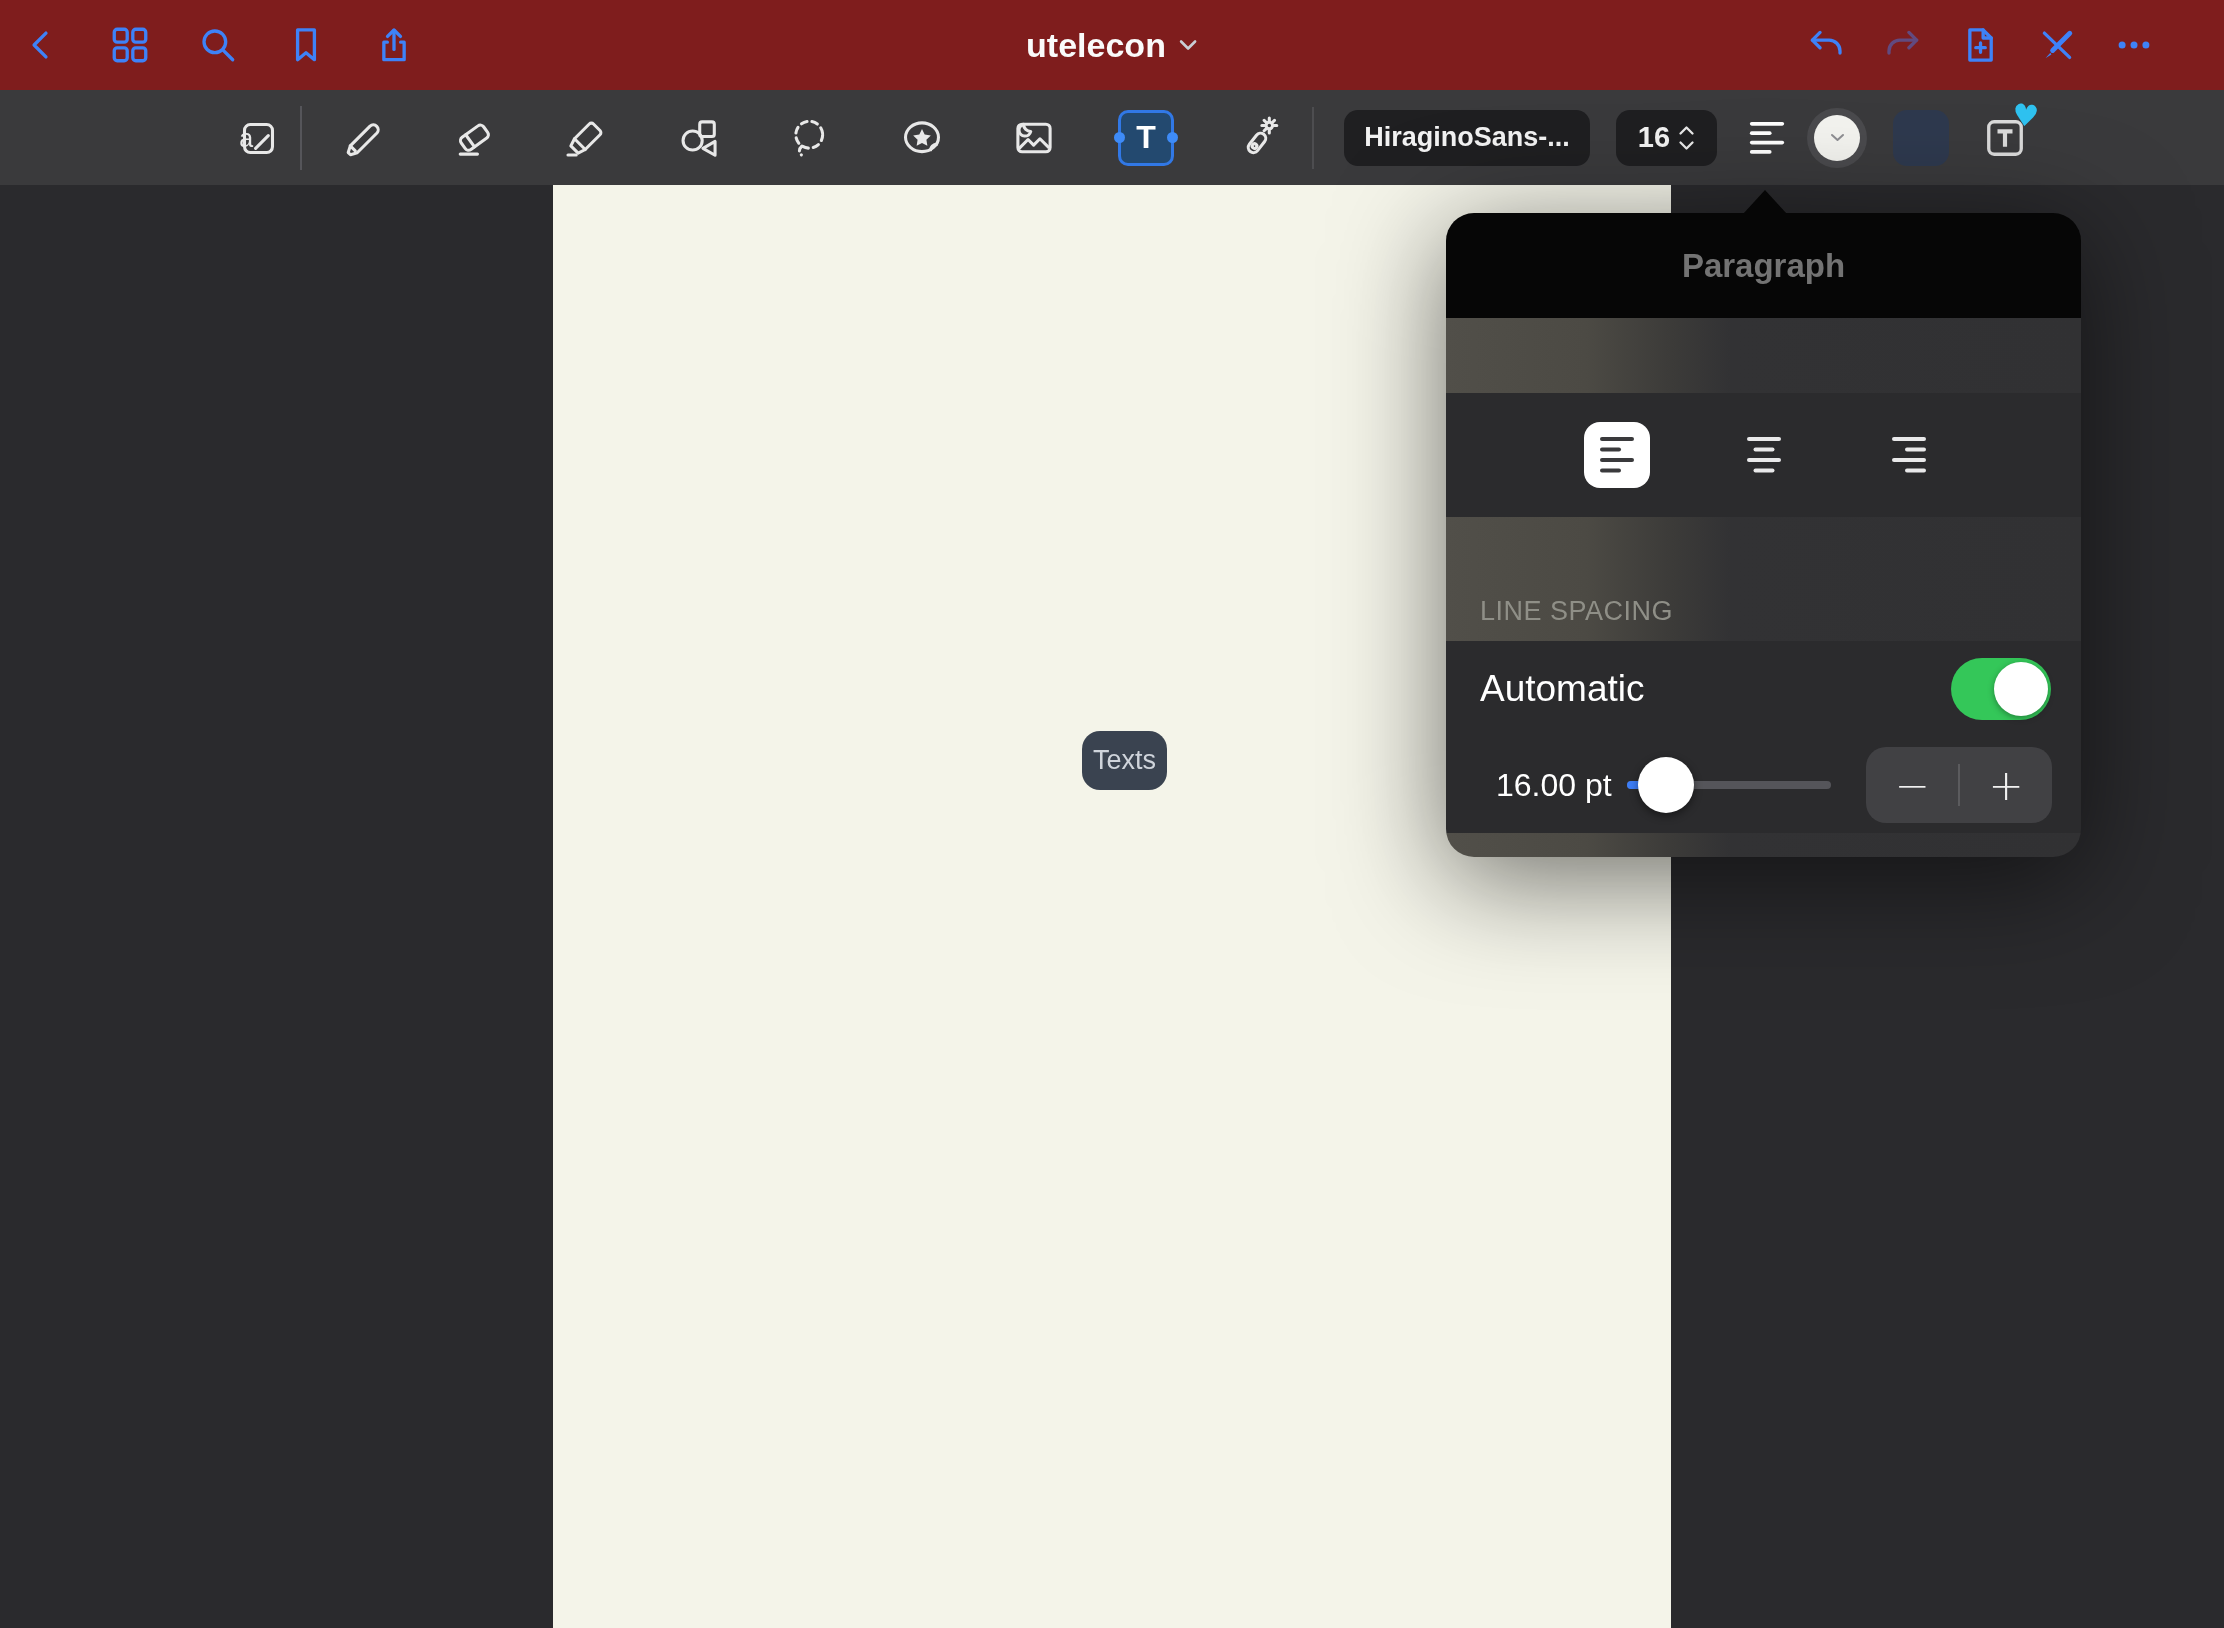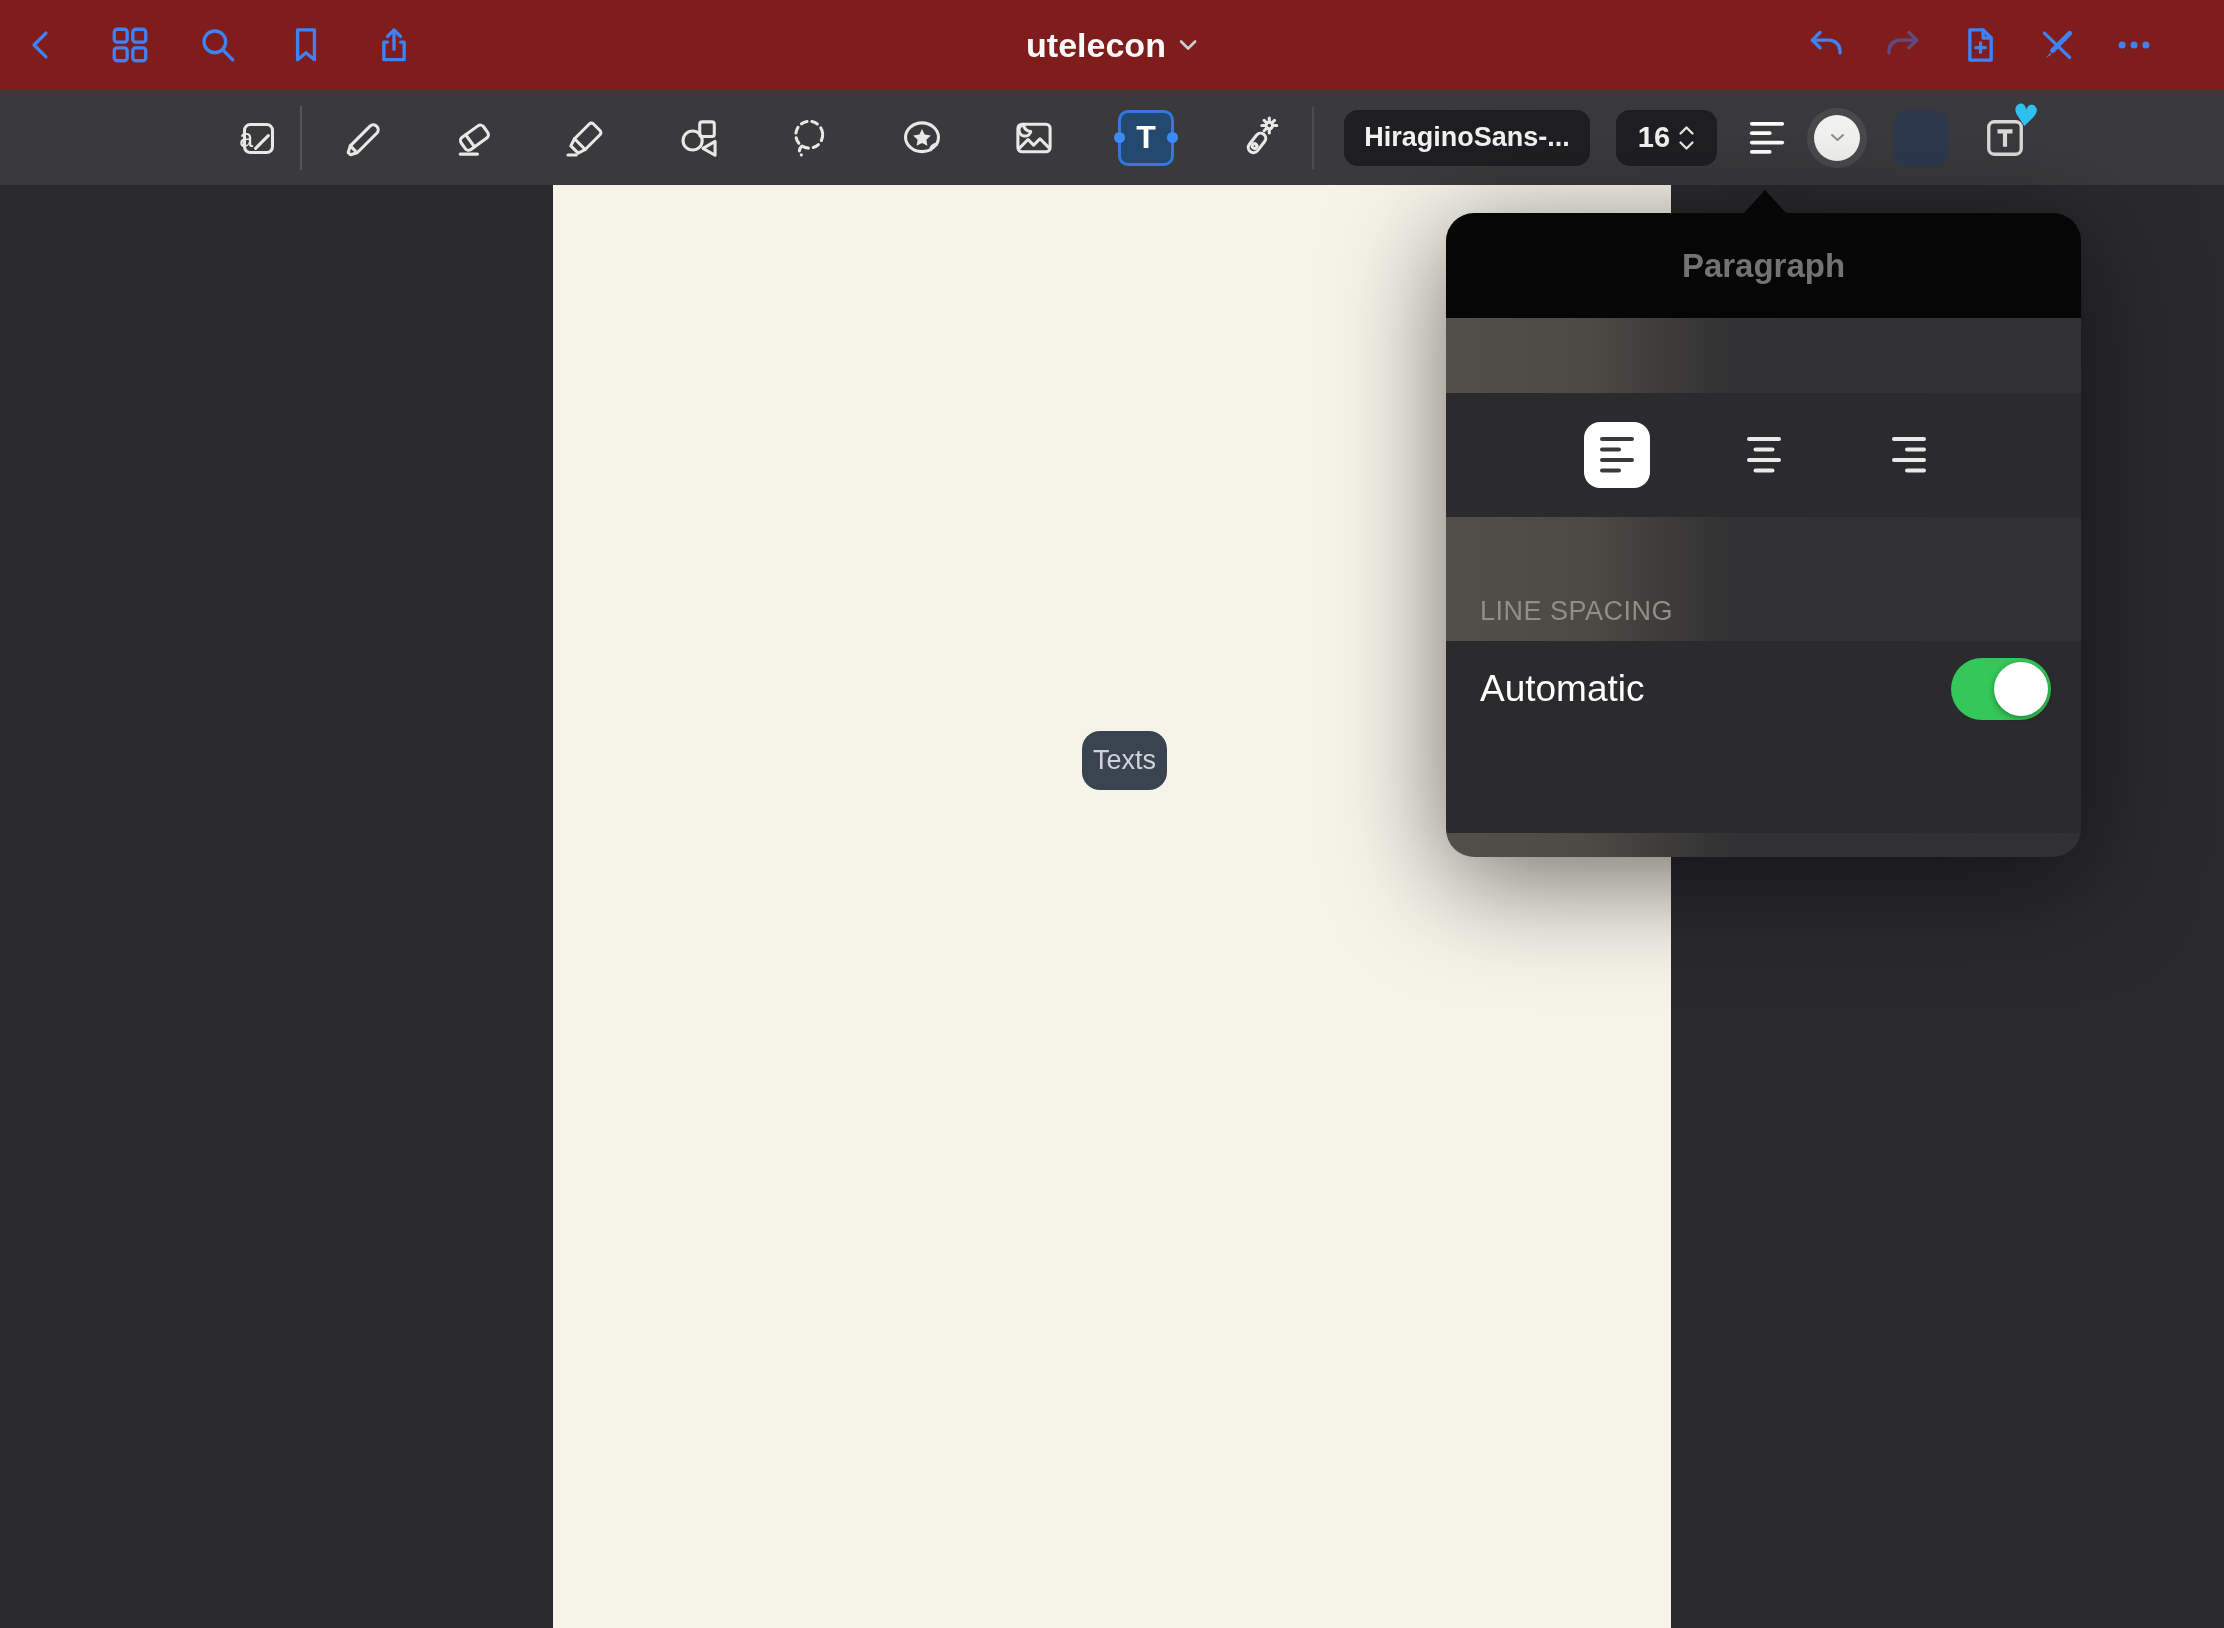--- a/index.html
+++ b/index.html
@@ -333,20 +333,31 @@
           <span class="sec">LINE SPACING</span>
         </div>
 
         <div class="controls">
           <div class="auto-line">
             <span class="lbl">Automatic</span>
             <button class="toggle">
               <span class="knob"></span>
             </button>
           </div>
+          <div class="space-line">
+            <span class="val">16.00 pt</span>
+            <div class="slider-track"></div>
+            <div class="slider-fill"></div>
+            <div class="slider-knob"></div>
+            <div class="stepper">
+              <button class="half">−</button>
+              <span class="sep"></span>
+              <button class="half">+</button>
+            </div>
+          </div>
         </div>
 
         <div class="band band-c"></div>
       </div>
     </div>
   </div>
 
 </div>
 
 </body></html>

